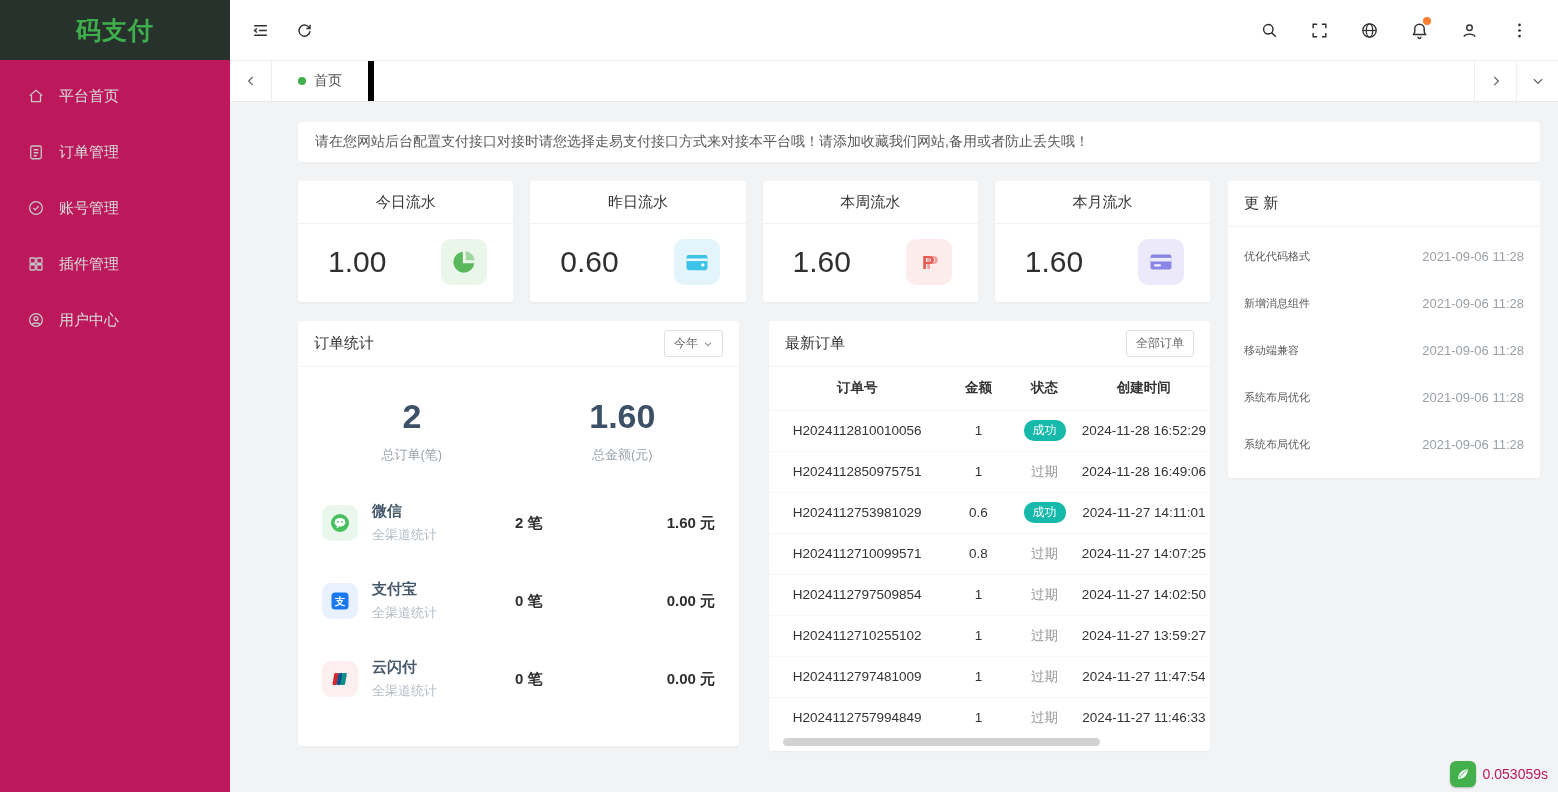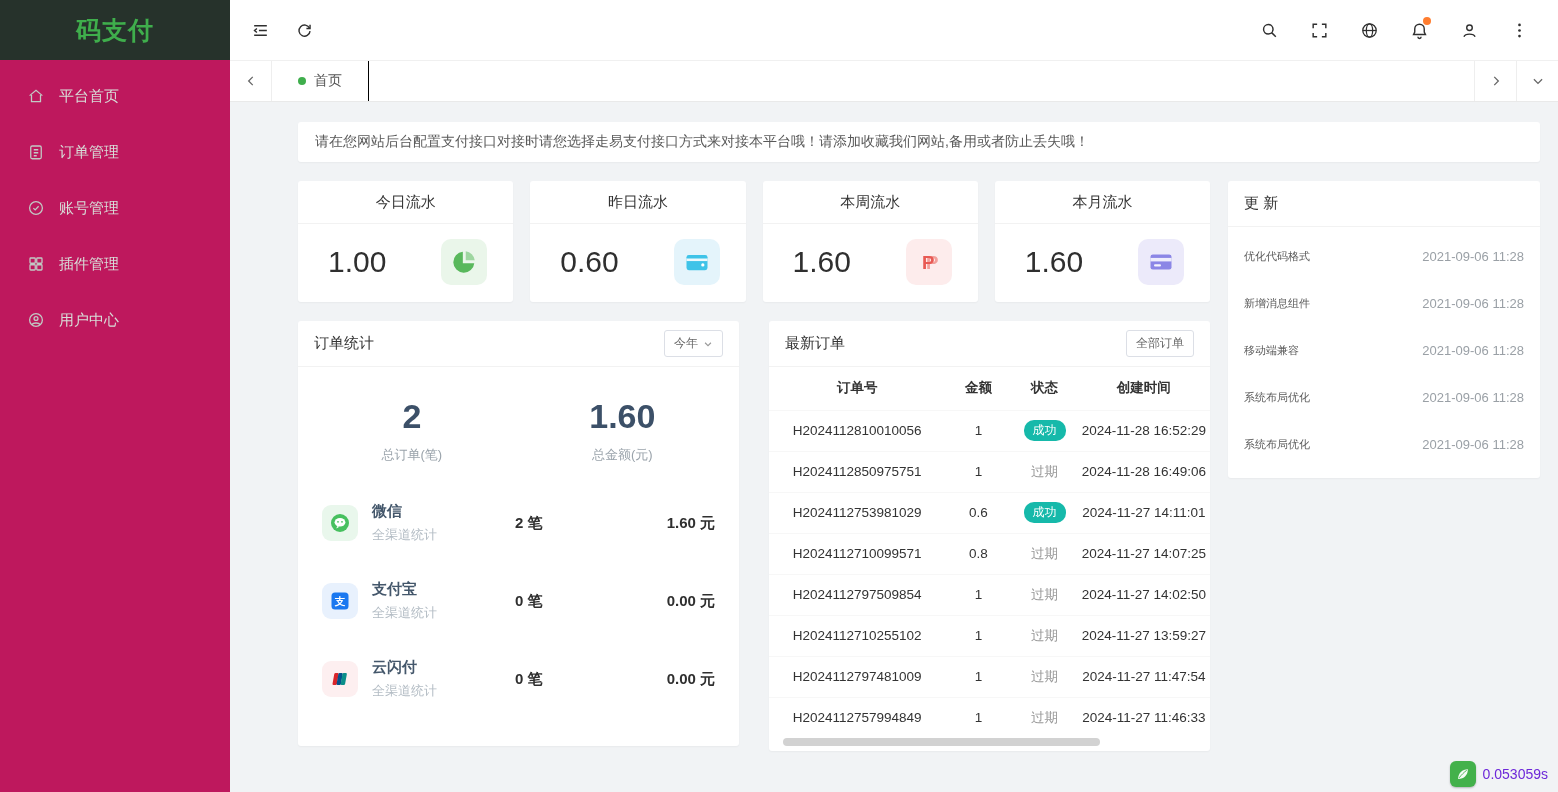--- a/index.html
+++ b/index.html
@@ -22,21 +22,21 @@
   .tb-group { display:flex; align-items:center; }
   .tb-btn { width:44px; height:60px; display:flex; align-items:center; justify-content:center; cursor:pointer; color:#2f2f2f; position:relative; }
   .tb-btn svg { width:19px; height:19px; }
   .tb-right .tb-btn { width:50px; }
   .bell-dot { position:absolute; top:17px; right:13px; width:8px; height:8px; border-radius:50%; }
 
   .tabbar { height:42px; background:#fff; border-top:1px solid #f0f0f0; border-bottom:1px solid #e9e9e9; display:flex; align-items:stretch; }
   .tab-nav { width:42px; display:flex; align-items:center; justify-content:center; border-right:1px solid #eee; cursor:pointer; color:#666; }
   .tab-nav.right { border-right:none; border-left:1px solid #eee; }
   .tab-nav svg { width:14px; height:14px; }
-  .tab-item { display:flex; align-items:center; gap:8px; padding:0 26px; border-right:1px solid #000000; font-size:14px; color:#555; cursor:pointer; }
+  .tab-item { display:flex; align-items:center; gap:8px; padding:0 26px; border-right:6px solid #000000; font-size:14px; color:#555; cursor:pointer; }
   .tab-dot { width:8px; height:8px; border-radius:50%; background:#3fae4c; }
   .tab-spacer { flex:1; }
 
   .content { flex:1; padding:20px 18px 0 20px; overflow:hidden;margin-left:48px; }
   .card { background:#fff; border-radius:3px; box-shadow:0 1px 2px rgba(0,0,0,0.04); }
 
   .notice { height:40px; display:flex; align-items:center; padding:0 17px; font-size:14px; color:#595959; margin-bottom:19px; }
 
   .cols { display:flex; gap:18px; }
   .left-zone { flex:1; min-width:0; }
@@ -94,21 +94,21 @@
 
   .updates-body { padding:6px 16px 10px; }
   .update-item { height:47px; display:flex; align-items:center; justify-content:space-between; }
   .upd-label { font-size:11px; color:#595959; }
   .upd-date { font-size:13px; color:#9aa0a6; }
 
   
   .timer { position:absolute; right:10px; bottom:5px; display:flex; align-items:center; gap:7px; }
   .leaf-badge { width:26px; height:26px; border-radius:6px; background:#43b14b; display:flex; align-items:center; justify-content:center; box-shadow:0 1px 2px rgba(0,0,0,0.25); }
   .leaf-badge svg { width:18px; height:18px; }
-  .timer-text { font-size:14px; color:#6d28d9; }
+  .timer-text { font-size:14px; color:#be185d; }
 </style>
 </head>
 <body>
 
 <div class="app">
 
   <aside class="sidebar">
     <div class="logo">
       <span class="logo-text">码支付</span>
     </div>

